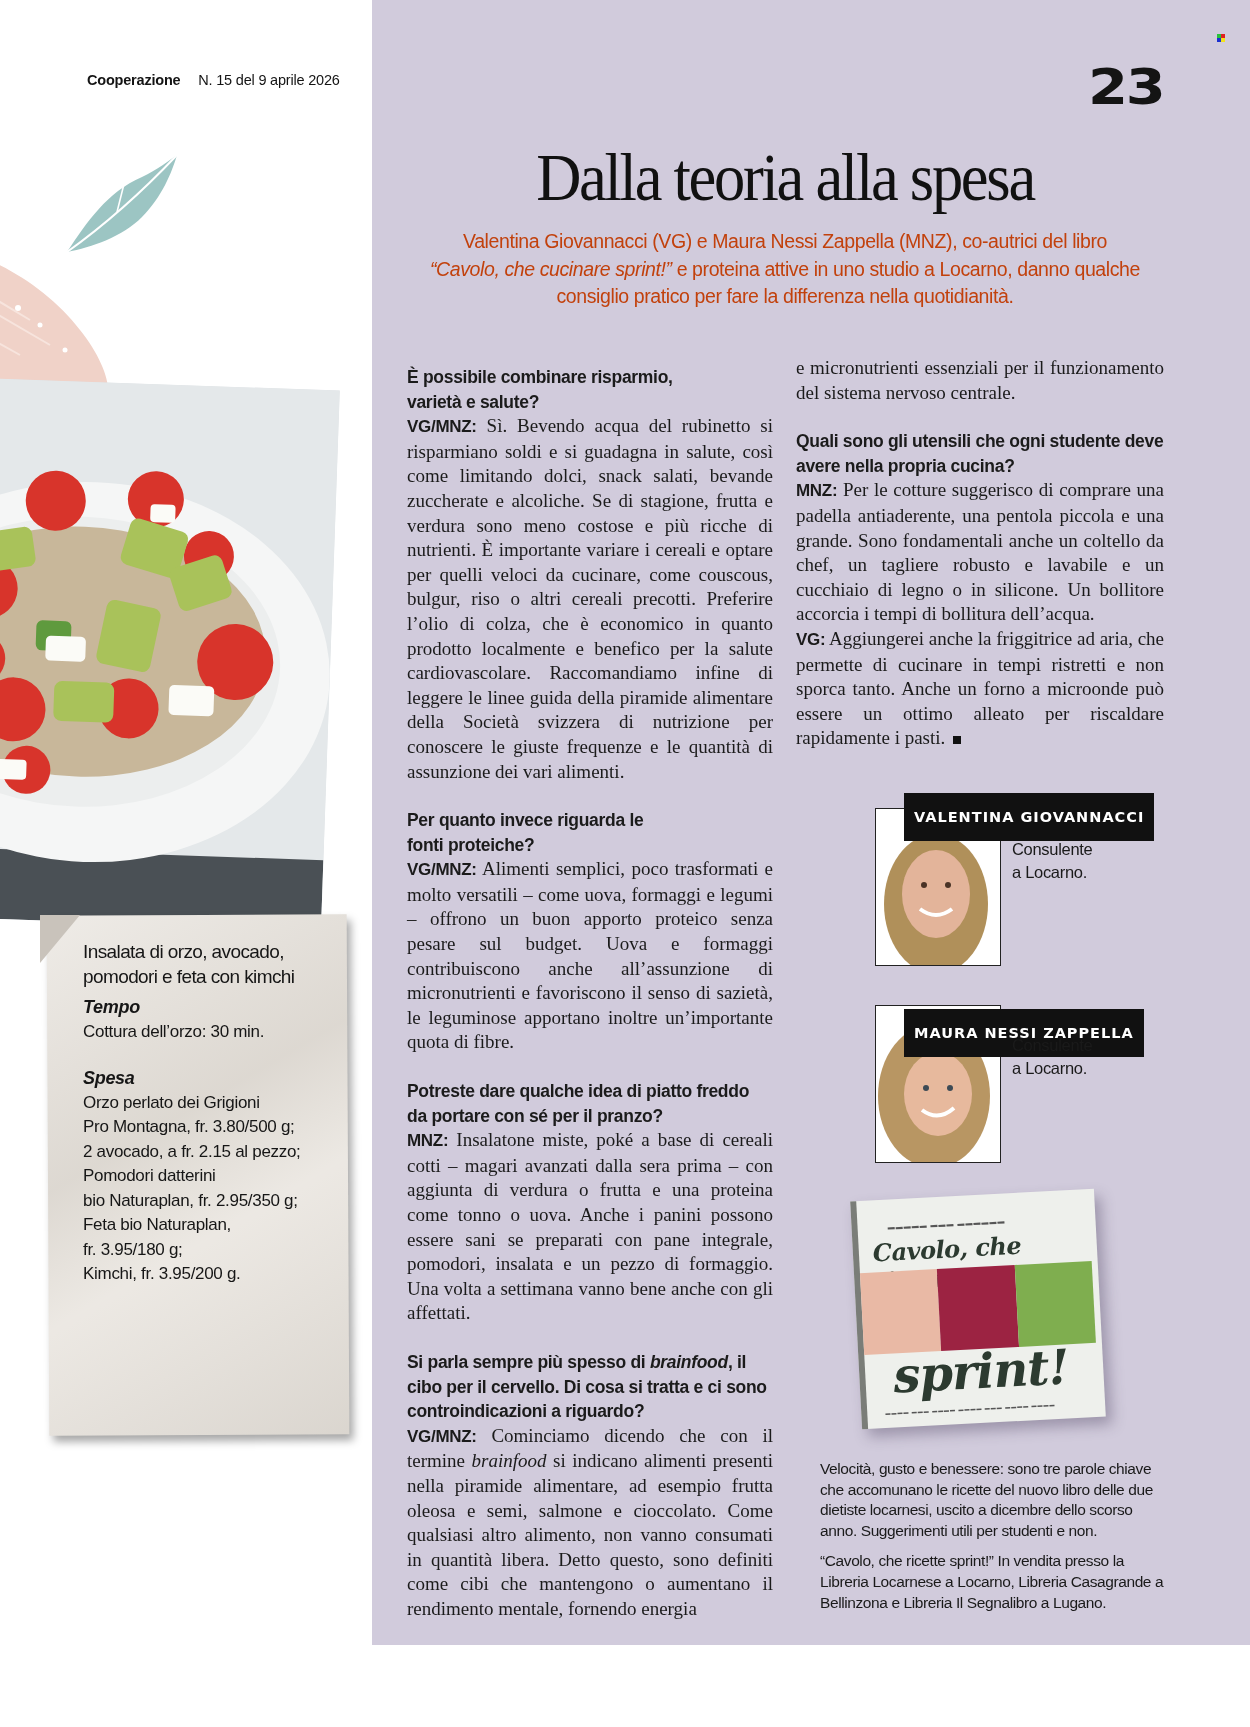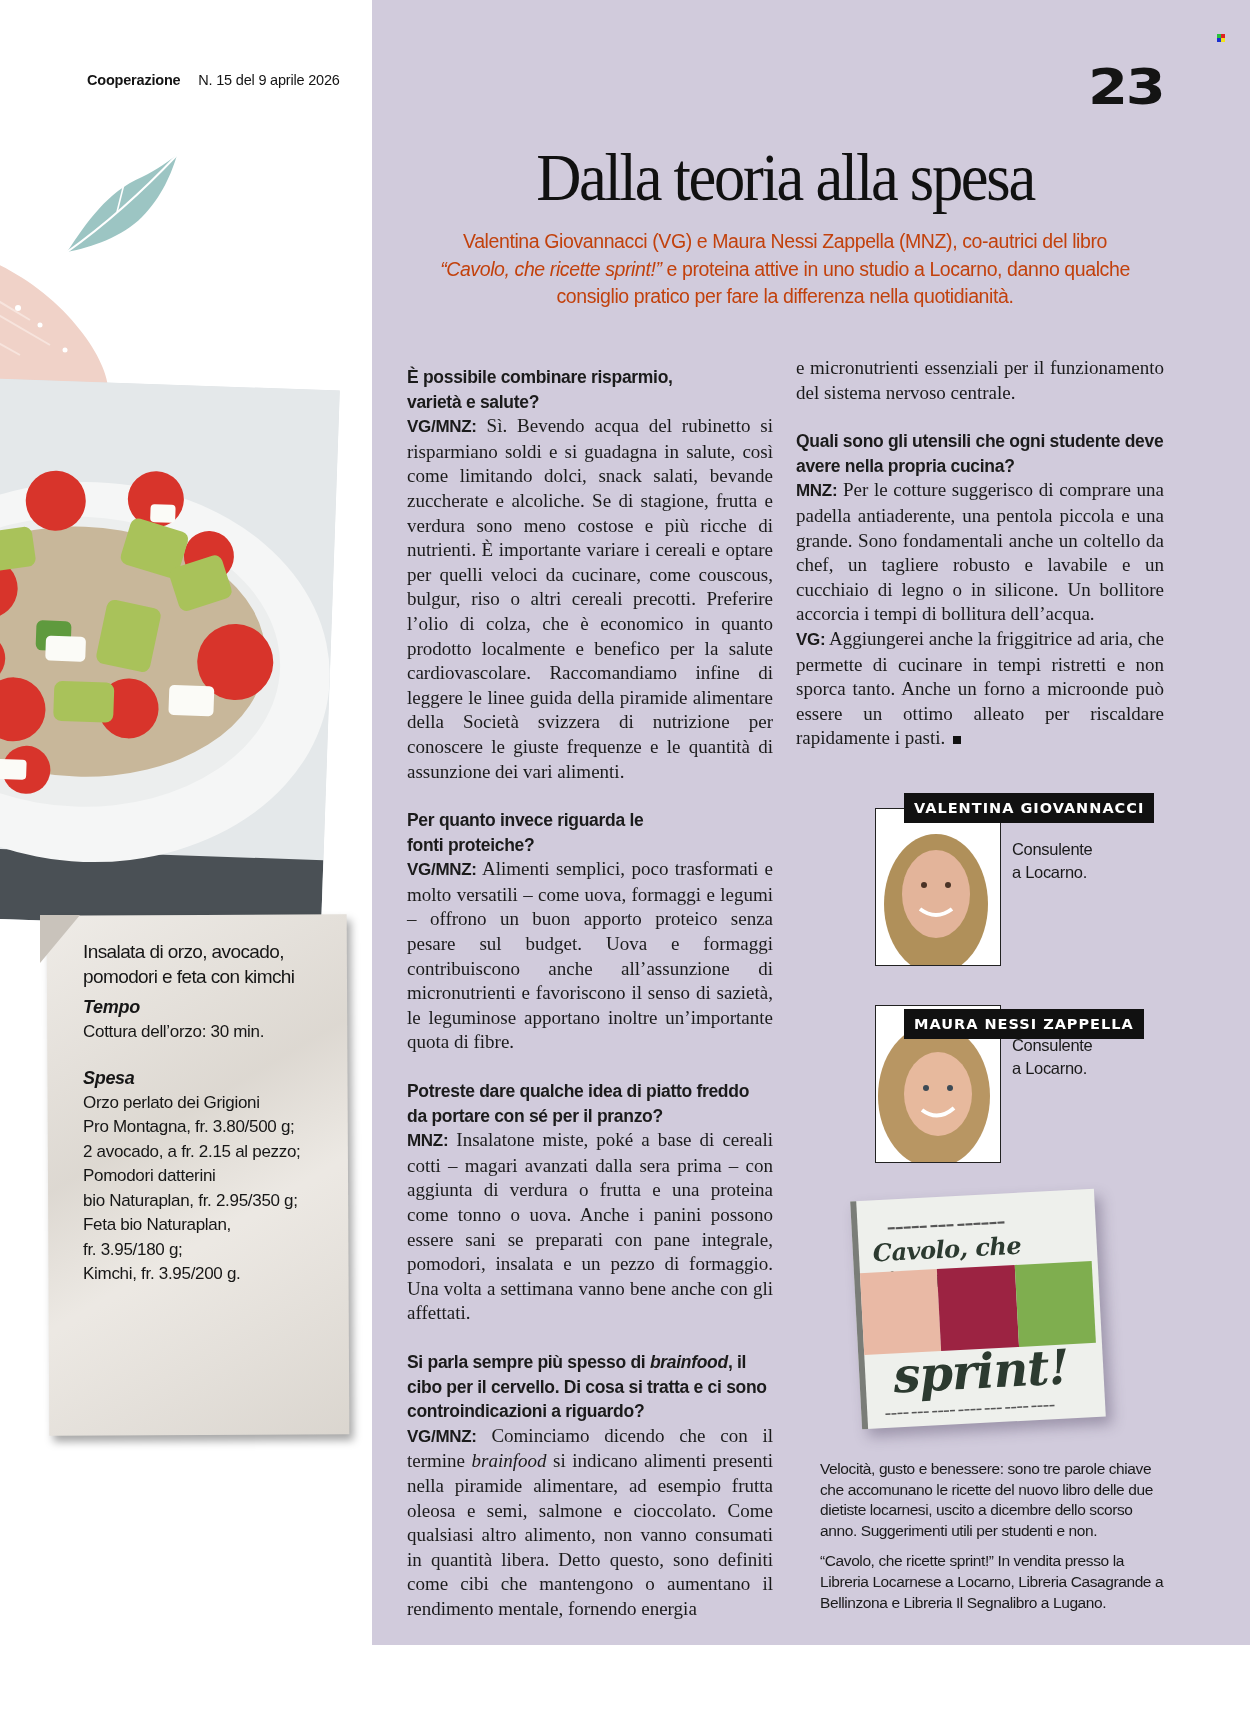--- a/index.html
+++ b/index.html
@@ -16,21 +16,21 @@
   #deck i{font-style:italic;}
   .col{font-family:"Liberation Serif",serif;font-size:19px;line-height:24.6px;color:#1b1b1b;text-align:justify;}
   .col .q{font-family:"Liberation Sans",sans-serif;font-weight:bold;font-size:17.5px;line-height:24.6px;text-align:left;letter-spacing:-0.3px;}
   .col .sp{font-family:"Liberation Sans",sans-serif;font-weight:bold;font-size:17px;letter-spacing:-0.3px;}
   .col p{margin:0 0 24px 0;}
   #col-left{left:407px;top:356px;width:366px;margin-top:9px;}
   #col-right{left:796px;top:356px;width:368px;}
   .endmark{display:inline-block;width:8px;height:8px;background:#111;margin-left:8px;vertical-align:middle;}
   
   .portrait{position:absolute;background:#fff;border:1.5px solid #222;overflow:hidden;}
-  .label-bar{position:absolute;background:#111;color:#fff;font-weight:900;font-size:14.5px;letter-spacing:1px;padding:0 10px;height:30px;line-height:30px;white-space:nowrap;font-family:"DejaVu Sans",sans-serif;}
+  .label-bar{position:absolute;background:#111;color:#fff;font-weight:900;font-size:14.5px;letter-spacing:1px;padding:9px 10px;height:30px;line-height:30px;white-space:nowrap;font-family:"DejaVu Sans",sans-serif;}
   .role{position:absolute;font-size:16.5px;line-height:23px;color:#1a1a1a;letter-spacing:-0.3px;}
   
   #book{left:856px;top:1195px;width:238px;height:228px;background:#eef0ec;transform:rotate(-3deg);box-shadow:6px 8px 14px rgba(60,50,80,0.35);border-left:6px solid #7a7d78;}
   #book .auth{position:absolute;left:30px;top:24px;font-size:7px;color:#555;letter-spacing:1px;font-weight:bold;}
   #book .t1{position:absolute;left:14px;top:38px;font-size:24px;color:#2c3a30;font-family:"DejaVu Serif",serif;font-style:italic;font-weight:bold;letter-spacing:-0.5px;}
   #book .photos{position:absolute;left:0;top:72px;width:232px;height:82px;display:flex;}
   #book .photos div{flex:1;}
   #book .t2{position:absolute;left:28px;top:148px;font-size:48px;color:#2c3a30;font-family:"DejaVu Serif",serif;font-style:italic;font-weight:bold;letter-spacing:-1px;}
   #book .sub{position:absolute;left:18px;top:210px;font-size:5px;color:#555;letter-spacing:1px;}
   #caption{left:820px;top:1459px;width:350px;font-size:15.5px;line-height:20.6px;color:#1a1a1a;letter-spacing:-0.4px;}
@@ -133,21 +133,21 @@
     <div>bio Naturaplan, fr. 2.95/350 g;</div>
     <div>Feta bio Naturaplan,</div>
     <div>fr. 3.95/180 g;</div>
     <div>Kimchi, fr. 3.95/200 g.</div>
   </div>
 </div>
 
 <div id="title" class="abs">Dalla teoria alla spesa</div>
 <div id="deck" class="abs">
   <div>Valentina Giovannacci (VG) e Maura Nessi Zappella (MNZ), co-autrici del libro</div>
-  <div><i>“Cavolo, che ricette sprint!”</i><span> e proteina attive in uno studio a Locarno, danno qualche</span></div>
+  <div><i>“Cavolo, che cucinare sprint!”</i><span> e proteina attive in uno studio a Locarno, danno qualche</span></div>
   <div>consiglio pratico per fare la differenza nella quotidianità.</div>
 </div>
 
 <div id="col-left" class="abs col">
   <p>
     <span class="q" style="display:block;width:290px;">È possibile combinare risparmio, varietà e salute?</span>
     <span class="sp">VG/MNZ:</span><span> Sì. Bevendo acqua del rubinetto si risparmiano soldi e si guadagna in salute, così come limitando dolci, snack salati, bevande zuccherate e alcoliche. Se di stagione, frutta e verdura sono meno costose e più ricche di nutrienti. È importante variare i cereali e optare per quelli veloci da cucinare, come couscous, bulgur, riso o altri cereali precotti. Preferire l’olio di colza, che è economico in quanto prodotto localmente e benefico per la salute cardiovascolare. Raccomandiamo infine di leggere le linee guida della piramide alimentare della Società svizzera di nutrizione per conoscere le giuste frequenze e le quantità di assunzione dei vari alimenti.</span>
   </p>
   <p>
     <span class="q" style="display:block;width:240px;">Per quanto invece riguarda le fonti proteiche?</span>

